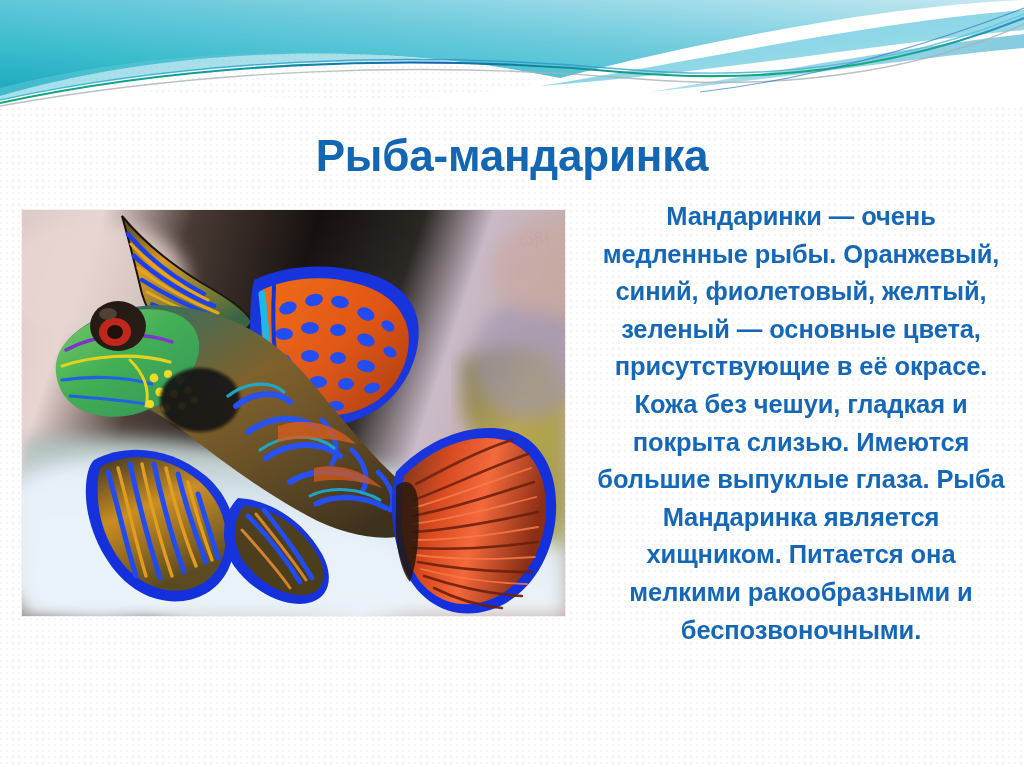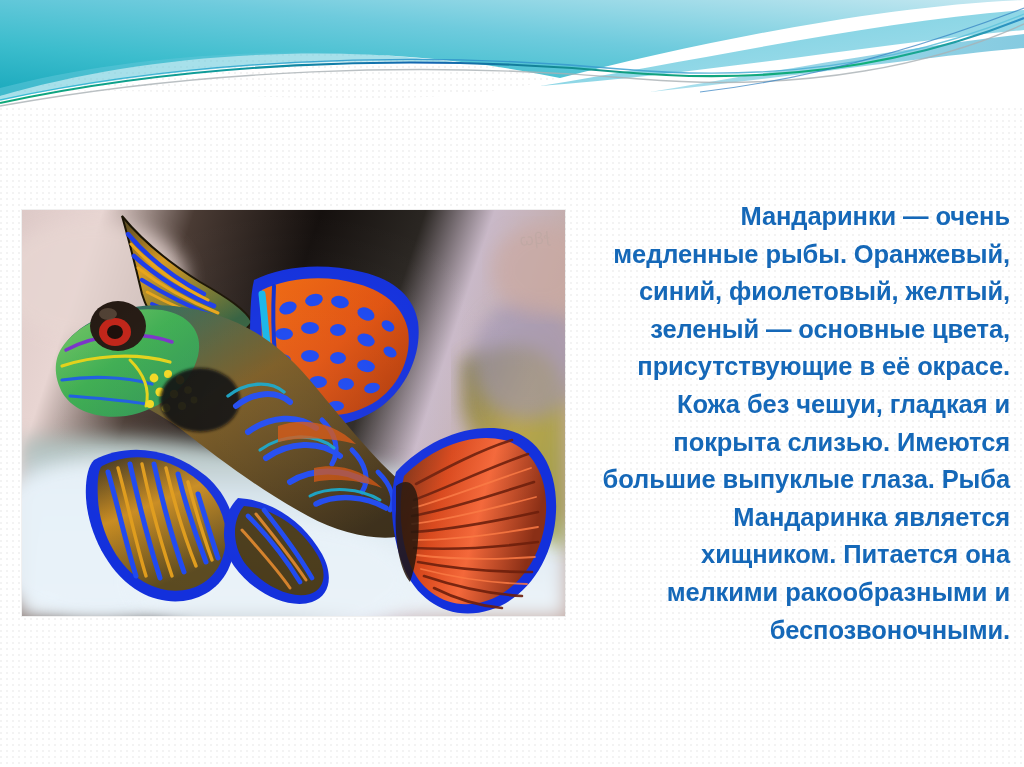--- a/index.html
+++ b/index.html
@@ -71,21 +71,21 @@
     width: 543px;
     height: 406px;
   }
 
   
   #body-text {
     position: absolute;
     left: 592px;
     top: 198px;
     width: 418px;
-    text-align: right;
+    text-align: center;
     font-size: 25.5px;
     font-weight: bold;
     line-height: 37.6px;
     letter-spacing: -0.1px;
   }
   #body-text p {
     margin: 0;
   }
 </style>
 </head>
@@ -135,20 +135,21 @@
 
       <path d="M0,88 C120,56 300,40 470,64 C300,54 130,74 0,100 Z" fill="#5ec6d9" opacity="0.55"></path>
 
       <path d="M0,103 C180,64 400,52 620,72 C800,88 930,56 1024,18" fill="none" stroke="url(#gLine)" stroke-width="2.1"></path>
       <path d="M0,100 C180,61 400,49 620,69 C800,85 930,53 1024,14" fill="none" stroke="url(#gLine2)" stroke-width="1.3" opacity="0.85"></path>
       <path d="M0,106 C200,70 420,60 640,79 C810,93 940,62 1024,24" fill="none" stroke="#a9b0b4" stroke-width="1.4" opacity="0.8"></path>
       <path d="M1024,8 C930,44 820,78 700,92" fill="none" stroke="#2f7fc0" stroke-width="1.2" opacity="0.7"></path>
     </svg>
   </div>
 
+  <h1 id="title" style="color:#1266b2;">Рыба-мандаринка</h1>
 
   <div id="photo-frame">
     <svg viewBox="0 0 543 406" preserveAspectRatio="none" xmlns="http://www.w3.org/2000/svg">
       <defs>
 
         <linearGradient id="bgTop" x1="0" y1="0" x2="1" y2="0.25">
           <stop offset="0%" stop-color="#ddc9c7"></stop>
           <stop offset="14%" stop-color="#e8d5d2"></stop>
           <stop offset="30%" stop-color="#4a3b34"></stop>
           <stop offset="52%" stop-color="#15100e"></stop>

